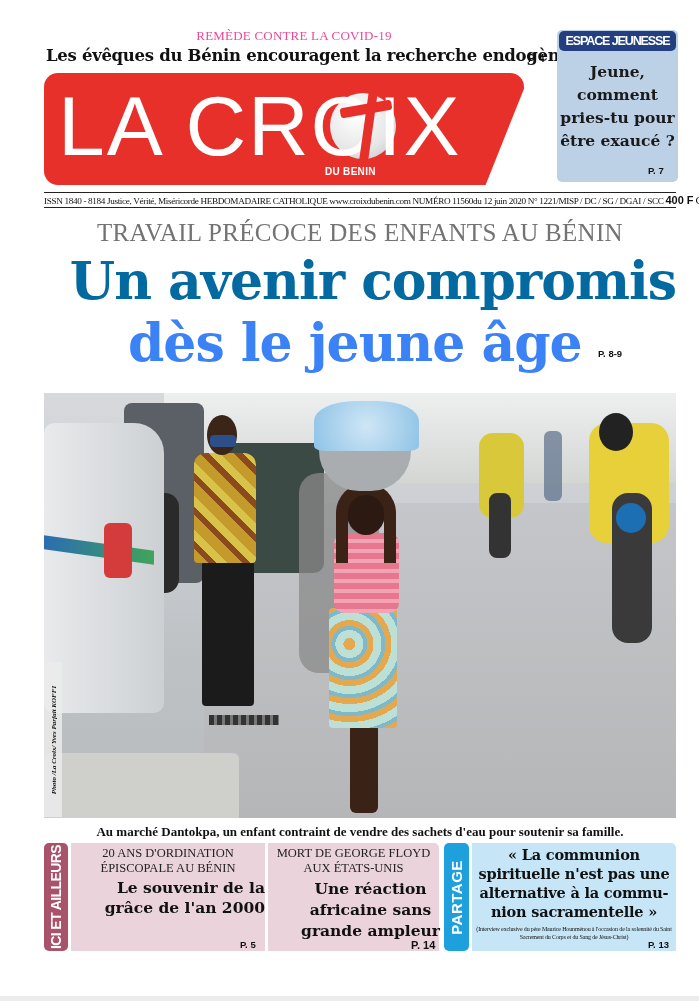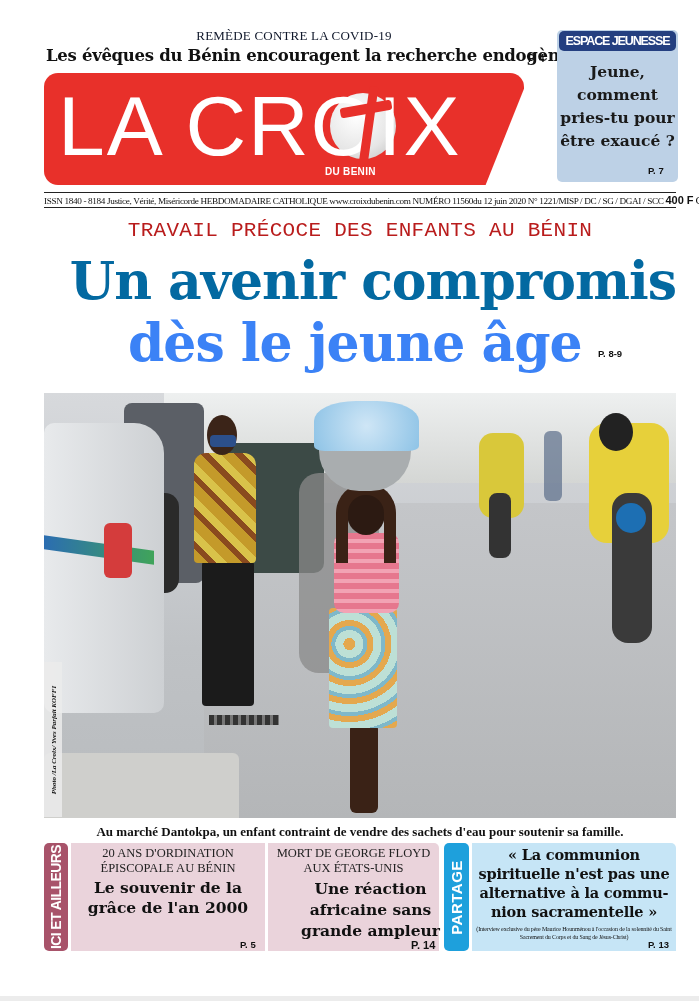--- a/index.html
+++ b/index.html
@@ -3,21 +3,21 @@
 <meta charset="utf-8">
 <style>
   * { box-sizing: border-box; margin: 0; padding: 0; }
   html, body { width: 699px; height: 1001px; background: #ffffff; overflow: hidden; }
   body { position: relative; font-family: "DejaVu Serif", serif; color: #111; }
 
   .abs { position: absolute; }
 
   
   #top-kicker { left: 44px; top: 28px; width: 500px; text-align: center;
-    font-family: "Liberation Serif", serif; font-size: 13px; color: #0f172a; letter-spacing: 0.2px; }
+    font-family: "Liberation Serif", serif; font-size: 13px; color: #ec4899; letter-spacing: 0.2px; }
   #top-headline { left: 46px; top: 46px; font-family: "DejaVu Serif", serif; font-weight: bold;
     font-size: 16.5px; color: #111; white-space: nowrap; letter-spacing: -0.3px; }
   #top-page { left: 528px; top: 53px; font-family: "Liberation Sans", sans-serif; font-weight: bold;
     font-size: 10px; color: #111; }
 
   
   #masthead { left: 44px; top: 73px; width: 480px; height: 112px; background: #e8302a;
     border-radius: 14px 14px 14px 14px;
     clip-path: polygon(0 0, 100% 0, 100% 14%, 92% 100%, 0 100%); }
   #logo-text { left: 58px; top: 78px; font-family: "Liberation Sans", sans-serif; font-weight: normal;
@@ -45,21 +45,21 @@
   
   #info-rule-top { left: 44px; top: 192px; width: 632px; height: 1px; background: #222; }
   #info-line { left: 44px; top: 194px; width: 640px; font-family: "Liberation Serif", serif;
     font-size: 9.2px; color: #111; white-space: nowrap; letter-spacing: -0.35px; }
   #info-price { font-family: "Liberation Sans", sans-serif; font-weight: bold; font-size: 11px; letter-spacing: 0; }
   #info-cfa { font-size: 11px; letter-spacing: 0; }
   #info-rule-bottom { left: 44px; top: 207px; width: 632px; height: 1px; background: #222; }
 
   
   #main-kicker { left: 44px; top: 219px; width: 632px; text-align: center;
-    font-family: Liberation Mono, monospace; font-size: 21px; color: #b91c1c; letter-spacing: 0.3px; }
+    font-family: Liberation Serif, serif; font-size: 25px; color: #737373; letter-spacing: 0.3px; }
   #main-headline-1 { left: 44px; top: 249px; width: 632px; text-align: right;
     font-family: "DejaVu Serif", serif; font-weight: bold; font-size: 52px; letter-spacing: -1px;
     line-height: 64px; white-space: nowrap; color: #0369a1; }
   #main-headline-2 { left: 128px; top: 311px; font-family: "DejaVu Serif", serif; font-weight: bold;
     font-size: 52px; letter-spacing: -1px; line-height: 64px; white-space: nowrap; color: #3b82f6; }
   #main-page { left: 598px; top: 348px; font-family: "Liberation Sans", sans-serif; font-weight: bold;
     font-size: 9.5px; color: #111; }
 
   
   #photo { left: 44px; top: 393px; width: 632px; height: 425px; overflow: hidden;
@@ -110,21 +110,21 @@
     font-weight: bold; font-size: 13px; color: #111; white-space: nowrap; }
 
   
   .tab-vert { border-radius: 5px; color: #fff; font-family: "Liberation Sans", sans-serif; font-weight: bold; }
   #ici-tab { left: 44px; top: 843px; width: 24px; height: 108px; background: #a8536a; }
   #ici-tab-text { left: 44px; top: 843px; width: 24px; height: 108px; display: flex; align-items: center; justify-content: center; }
   #ici-tab-text span { display: inline-block; transform: rotate(-90deg); white-space: nowrap; font-size: 14px; letter-spacing: -0.6px; color: #fff; font-family: "Liberation Sans", sans-serif; font-weight: bold; }
 
   #box1 { left: 71px; top: 843px; width: 194px; height: 108px; background: #ead3db; }
   #box1-kicker { left: 71px; top: 846px; width: 194px; text-align: center; font-family: "Liberation Serif", serif; font-size: 12.5px; line-height: 15px; color: #222; }
-  #box1-title { left: 71px; top: 878px; width: 194px; text-align: center; font-family: "DejaVu Serif", serif; font-weight: bold; font-size: 15.5px; line-height: 20px; color: #111; }
+  #box1-title { left: 71px; top: 878px; width: 194px; text-align: right; font-family: "DejaVu Serif", serif; font-weight: bold; font-size: 15.5px; line-height: 20px; color: #111; }
   #box1-page { left: 240px; top: 939px; font-family: "Liberation Sans", sans-serif; font-weight: bold; font-size: 9.5px; color: #111; }
 
   #box2 { left: 268px; top: 843px; width: 171px; height: 108px; background: #ead3db; border-radius: 0 5px 0 0; }
   #box2-kicker { left: 268px; top: 846px; width: 171px; text-align: center; font-family: "Liberation Serif", serif; font-size: 12.5px; line-height: 15px; color: #222; }
   #box2-title { left: 268px; top: 878px; width: 171px; text-align: center; font-family: "DejaVu Serif", serif; font-weight: bold; font-size: 15.5px; line-height: 21px; color: #111; margin-left: 17px; }
   #box2-page { left: 411px; top: 939px; font-family: "Liberation Sans", sans-serif; font-weight: bold; font-size: 11px; color: #111; }
 
   #partage-tab { left: 444px; top: 843px; width: 25px; height: 108px; background: #1ea0dc; }
   #partage-tab-text { left: 444px; top: 843px; width: 25px; height: 108px; display: flex; align-items: center; justify-content: center; }
   #partage-tab-text span { display: inline-block; transform: rotate(-90deg); white-space: nowrap; font-size: 15px; letter-spacing: 0.5px; color: #fff; font-family: "Liberation Sans", sans-serif; font-weight: bold; }

